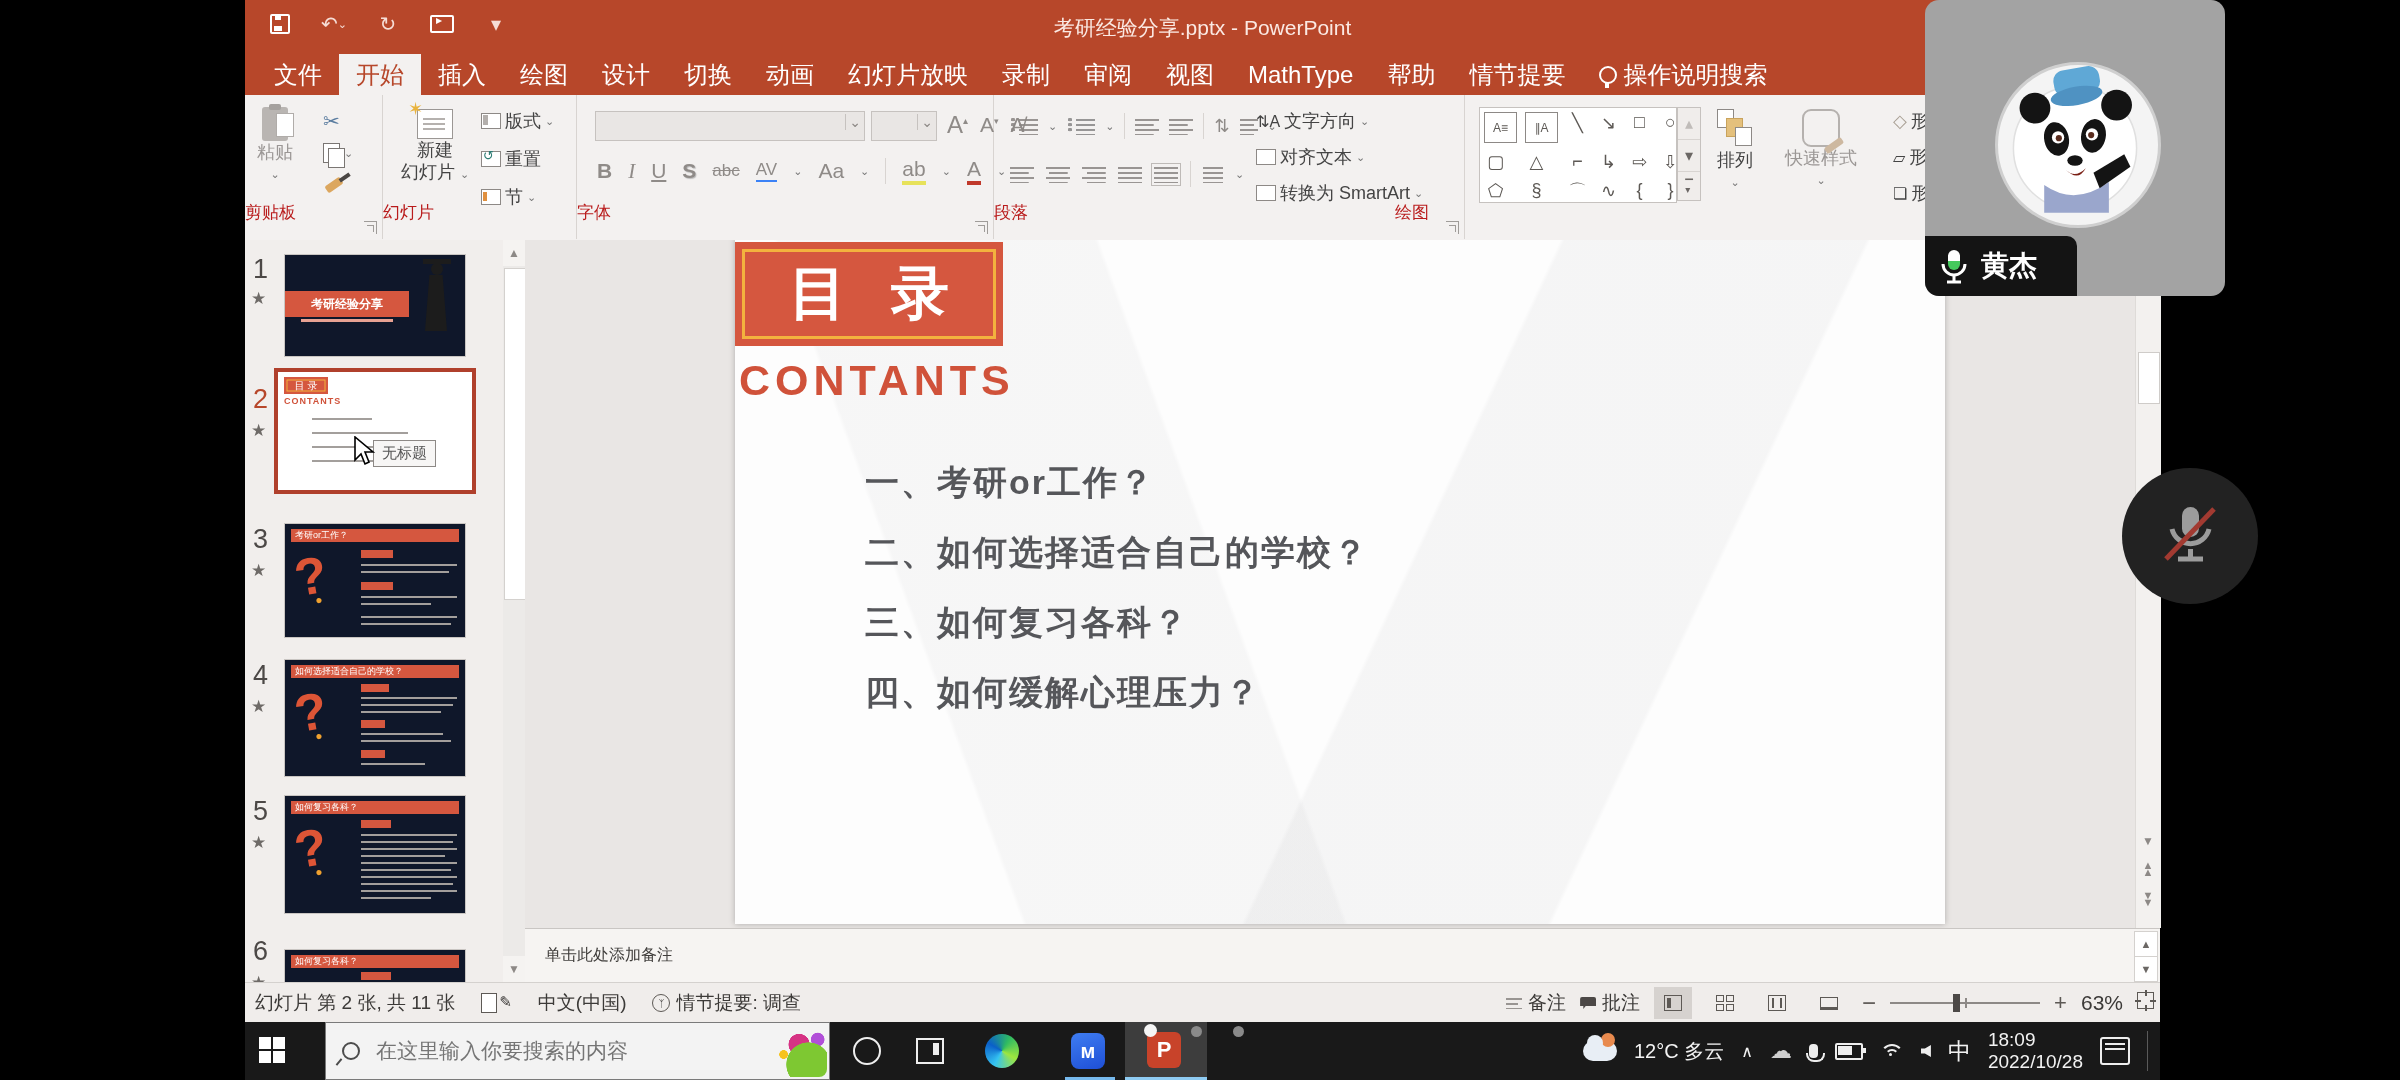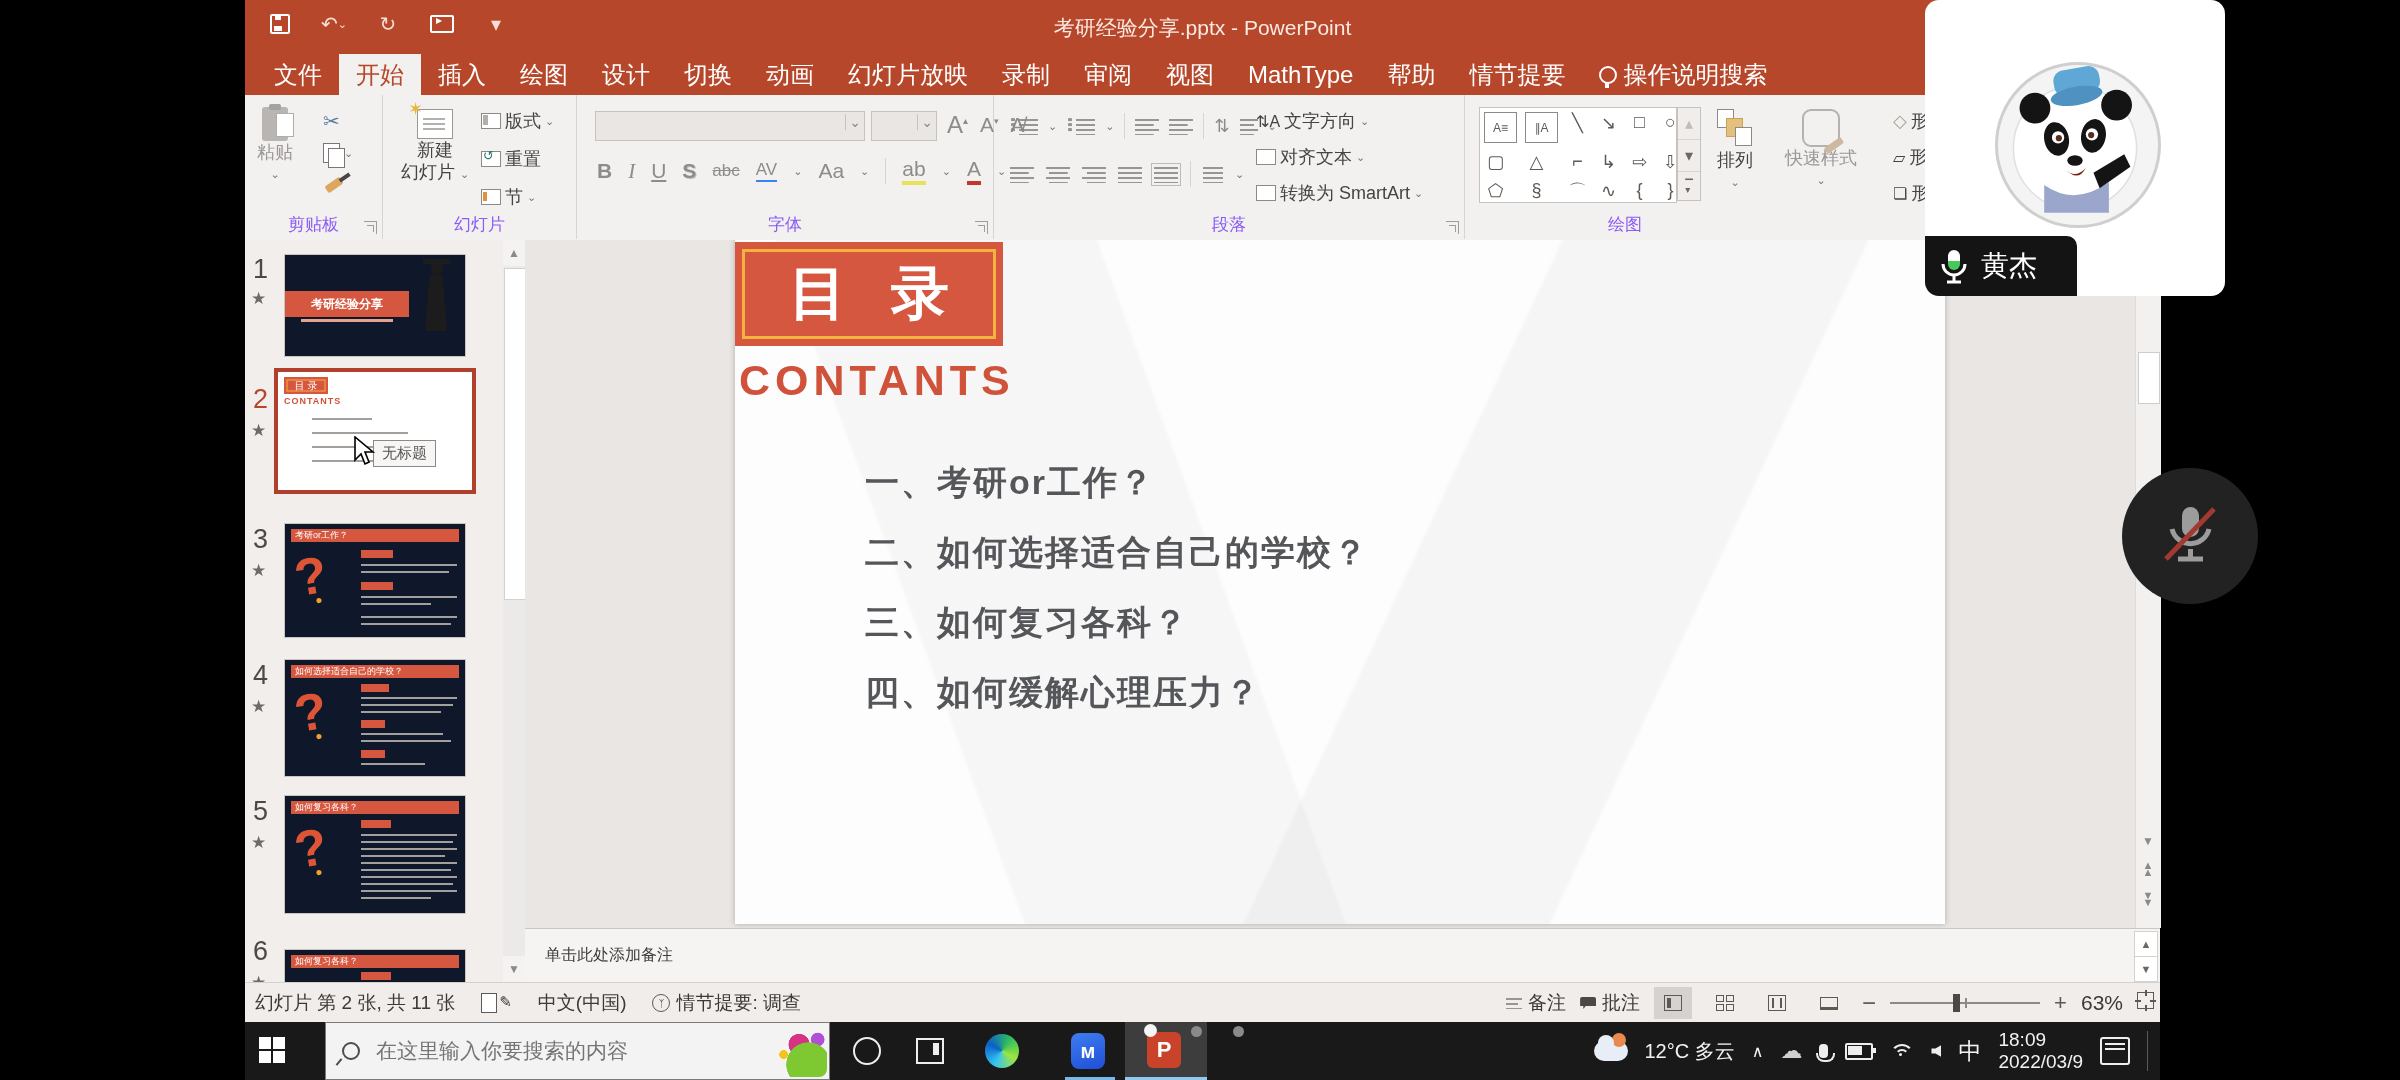--- a/index.html
+++ b/index.html
@@ -22,21 +22,21 @@
   #tb-ribbonopt{position:absolute;right:0px;top:12px;width:24px;height:22px;border:2px solid #f0cfc6;border-radius:3px;}
   
   #tabs{position:absolute;left:0;top:54px;width:100%;height:41px;background:#b7472a;display:flex;align-items:stretch;padding-left:12px;box-sizing:border-box;}
   .tab{color:#fff;font-size:24px;display:flex;align-items:center;padding:0 17px;cursor:default;}
   .tab.sel{background:#f3f1f0;color:#b7472a;}
   .bulb{width:14px;height:14px;border:2px solid #fff;border-radius:50%;position:relative;margin-right:6px;}
   .bulb:after{content:"";position:absolute;left:4px;bottom:-6px;width:4px;height:5px;background:#fff;}
   
   #ribbon{position:absolute;left:0;top:95px;width:100%;height:145px;background:#f3f1f0;border-bottom:1px solid #c9c5c2;}
   .grp{position:absolute;top:0;height:144px;border-right:1px solid #d8d4d1;box-sizing:border-box;}
-  .grp-label{position:absolute;bottom:3px;left:0;right:0;text-align:center;font-size:17px;color:#8b5cf6;}
+  .grp-label{position:absolute;bottom:15px;left:0;right:0;text-align:left;font-size:17px;color:#b91c1c;}
   .launcher{position:absolute;right:5px;bottom:5px;width:12px;height:12px;border-left:1px solid #8b8784;border-bottom:1px solid #8b8784;transform:rotate(180deg);opacity:.8;}
   .launcher:after{content:"";position:absolute;left:2px;top:2px;width:6px;height:6px;border-left:1px solid #8b8784;border-bottom:1px solid #8b8784;}
   .bigbtn{position:absolute;display:flex;flex-direction:column;align-items:center;font-size:18px;color:#444;line-height:22px;text-align:center;}
   .gray{color:#9b9795;}
   .caret{font-size:11px;color:#777;}
   .smallrow{position:absolute;display:flex;align-items:center;gap:4px;font-size:18px;color:#444;}
   
   .clipb{width:26px;height:34px;background:#b9b5b2;border-radius:3px;position:relative;}
   .clipb:before{content:"";position:absolute;left:7px;top:-3px;width:12px;height:6px;background:#a5a19e;border-radius:2px;}
   .clipb:after{content:"";position:absolute;right:-6px;top:6px;width:16px;height:22px;background:#fff;border:1px solid #b0aca9;}
@@ -152,21 +152,21 @@
   .batt:before{content:"";position:absolute;right:-5px;top:3px;width:3px;height:5px;background:#eee;}
   .batt:after{content:"";position:absolute;left:1px;top:1px;width:14px;height:9px;background:#eee;}
   .wifi{width:24px;height:18px;position:relative;overflow:hidden;}
   .wifi i{position:absolute;border:2px solid #eee;border-radius:50%;border-color:#eee transparent transparent transparent;}
   .spk{width:10px;height:12px;background:#eee;clip-path:polygon(0 30%,40% 30%,100% 0,100% 100%,40% 70%,0 70%);position:relative;}
   .clock{line-height:22px;font-size:19px;}
   .action{width:26px;height:24px;border:2px solid #eee;border-radius:3px;position:relative;}
   .action:after{content:"";position:absolute;left:3px;top:4px;right:3px;height:10px;
      background:linear-gradient(#eee 0 2px,transparent 2px 5px,#eee 5px 7px,transparent 7px);}
   
-  #vtile{position:absolute;left:1925px;top:0px;width:300px;height:296px;background:#ffffff;border-radius:14px;}
+  #vtile{position:absolute;left:1925px;top:0px;width:300px;height:296px;background:#a3a3a3;border-radius:14px;font-weight:bold;}
   #vavatar{position:absolute;left:70px;top:62px;width:160px;height:160px;border-radius:50%;background:#f4f4f4;border:3px solid #cfcfcf;overflow:hidden;}
   #nametag{position:absolute;left:0;bottom:0;width:152px;height:60px;background:#141414;border-radius:0 10px 0 14px;display:flex;align-items:center;gap:12px;padding-left:14px;box-sizing:border-box;}
   #nametag .nm{color:#fff;font-size:28px;}
   #mutebtn{position:absolute;left:2122px;top:468px;width:136px;height:136px;border-radius:50%;background:#222;display:flex;align-items:center;justify-content:center;}
   
   #tooltip{position:absolute;left:128px;top:200px;background:#f7f6f5;border:1px solid #8d8986;font-size:15px;color:#555;padding:3px 8px;z-index:5;}
   #cursor{position:absolute;left:108px;top:196px;z-index:6;}
 </style>
 </head>
 <body>
@@ -607,21 +607,21 @@
       <span style="font-size:22px;color:#cfcfcf;">☁</span>
       <span class="mic-s"></span>
       <span class="batt"></span>
       <span class="wifi">
         <i style="left:0;top:2px;width:20px;height:20px;"></i>
         <i style="left:5px;top:7px;width:10px;height:10px;"></i>
         <i style="left:9px;top:11px;width:3px;height:3px;background:#eee;border-radius:50%;border:none;"></i>
       </span>
       <span class="spk"></span>
       <span style="font-size:23px;">中</span>
-      <span class="clock"><span>18:09</span><br><span>2022/03/9</span></span>
+      <span class="clock"><span>18:09</span><br><span>2022/10/28</span></span>
       <span class="action"></span>
       <span style="width:1px;height:40px;background:#5a5a5a;"></span>
     </div>
   </div>
 </div>
 
 <div id="vtile">
   <div id="vavatar">
     <svg width="154" height="154" viewBox="0 0 100 100">
       <circle cx="50" cy="54" r="40" fill="#ffffff" stroke="#e0e0e0"></circle>

